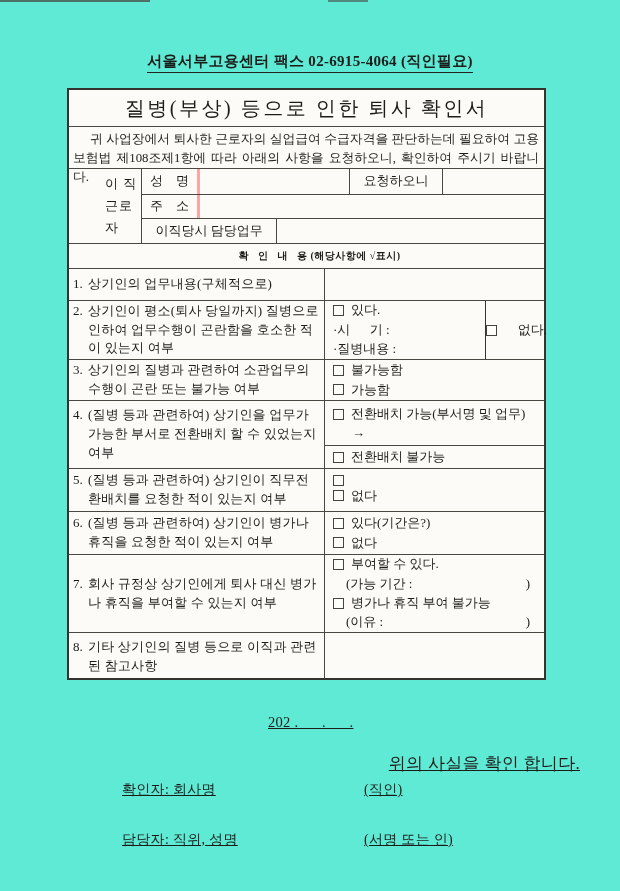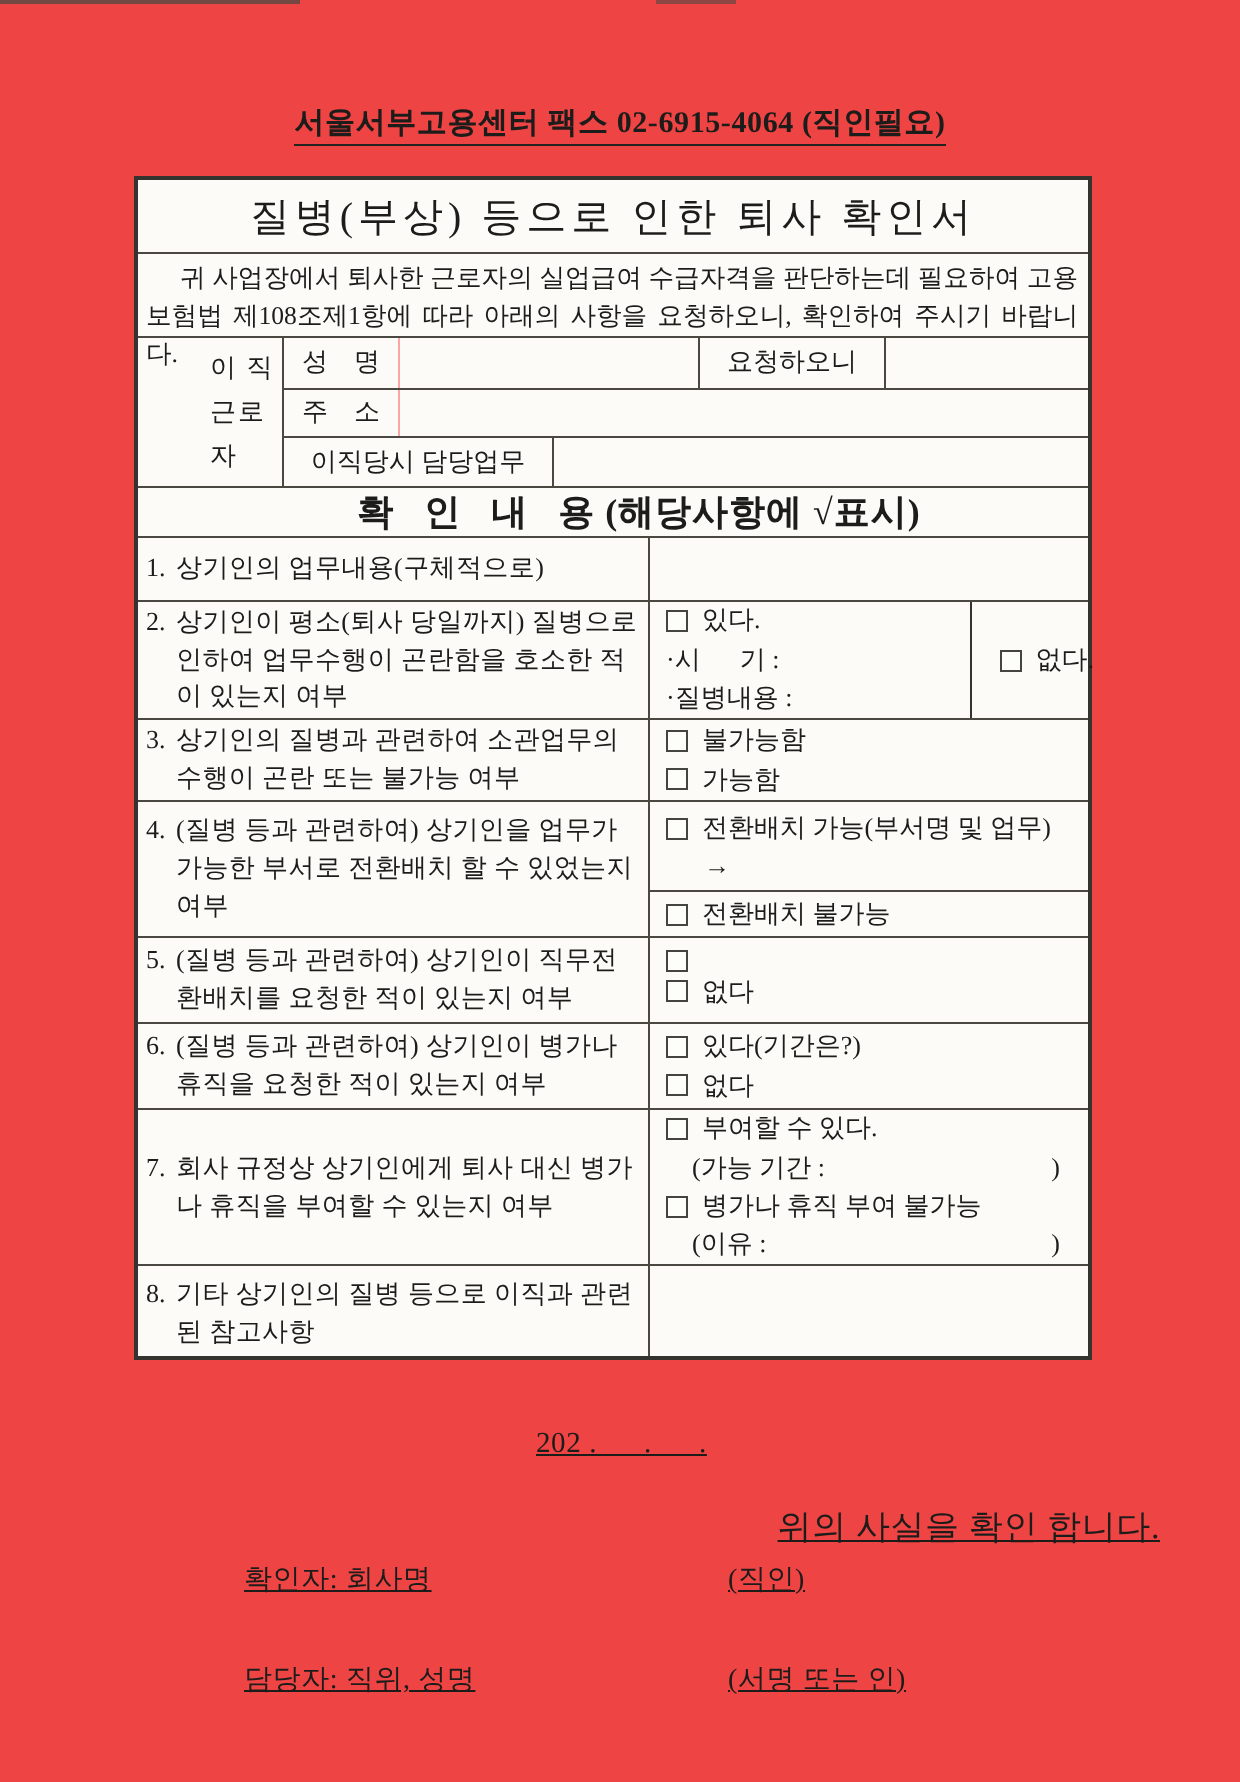--- a/index.html
+++ b/index.html
@@ -1,20 +1,20 @@
 <!DOCTYPE html>
 <html><head>
 <meta charset="utf-8">
 <style>
   * { box-sizing: border-box; margin: 0; padding: 0; }
   html, body { background: #ffffff; }
   .page {
     position: relative;
     width: 620px; height: 891px;
-    background: #ef4444;
+    background: #5eead4;
     font-family: "Liberation Serif", "DejaVu Serif", serif;
     color: #1c1c1a;
     overflow: hidden;
   }
   .edge-a { position:absolute; top:0; left:0; width:150px; height:2px; background:#4a4842; opacity:.75; }
   .edge-b { position:absolute; top:0; left:328px; width:40px; height:2px; background:#4a4842; opacity:.6; }
 
   .fax-header { position:absolute; top:52px; left:0; width:100%; text-align:center; font-size:15px; font-weight:bold; letter-spacing:.3px; }
   .fax-header span { display:inline-block; border-bottom:1.5px solid #24231f; padding-bottom:1px; }
 
@@ -30,49 +30,49 @@
 
   .emp { display:flex; height:75px; }
   .emp-head { width:37px; flex:none; border-right:1px solid #4a4841; display:flex; align-items:center;
               justify-content:center; text-align:left; white-space:pre-line; font-size:13px;
               line-height:1.7; letter-spacing:1px;margin-left:36px; }
   .emp-body { flex:1; display:flex; flex-direction:column; }
   .emp-row { display:flex; height:25px; border-top:1px solid #4a4841; }
   .emp-row:first-child { border-top:none; }
   .emp-lbl { display:flex; align-items:center; justify-content:center; white-space:pre; font-size:13px; }
   .emp-val { display:flex; align-items:center; padding-left:6px; font-size:13px; }
-  .w-name  { width:58px;  flex:none; border-right:1px solid #fca5a5; }
+  .w-name  { width:58px;  flex:none; border-right:3px solid #fca5a5; }
   .w-nameval { width:150px; flex:none; border-right:1px solid #4a4841; }
   .w-birth { width:93px;  flex:none; border-right:1px solid #4a4841; }
   .w-duty  { width:135px; flex:none; border-right:1px solid #4a4841; }
   .grow { flex:1; }
 
   .confirm-row { height:25px; display:flex; align-items:center; justify-content:center;
-                 font-size:18px; font-weight:600; white-space:pre; letter-spacing:.5px;padding-left:26px; }
+                 font-size:10px; font-weight:600; white-space:pre; letter-spacing:.5px;padding-left:26px; }
 
   .q-row { display:flex; font-size:13px; }
   .q-cell { width:255px; flex:none; padding:3px 2px 3px 3px; display:flex; align-items:center; }
   .q-inner { display:flex; width:100%; }
   .q-no { width:16px; flex:none; padding-left:1px; line-height:1.45; }
   .q-text { flex:1; word-break:break-all; line-height:1.45; letter-spacing:.2px; }
   .a-cell { flex:1; border-left:1px solid #4a4841; padding:2px 4px 2px 8px;
             display:flex; flex-direction:column; justify-content:center; gap:1px; }
   .opt { display:flex; align-items:center; line-height:1.42; }
   .cb { display:inline-block; width:11px; height:11px; border:1.3px solid #45443e;
         margin-right:7px; flex:none; background:#fdfdfa; }
   .pre { white-space:pre; }
   .indent { padding-left:19px; }
   .paren-line { display:flex; justify-content:space-between; padding-left:13px; padding-right:10px; line-height:1.42; }
 
   .h-q1 { height:32px; } .h-q2 { height:59px; } .h-q3 { height:41px; }
   .h-q4 { height:68px; } .h-q5 { height:43px; } .h-q6 { height:43px; }
   .h-q7 { height:78px; } .h-q8 { height:46px; }
 
   .no-cell { width:62px; flex:none; border-left:1.5px solid #35332d; display:flex;
-             align-items:center; justify-content:flex-end; }
+             align-items:center; justify-content:space-between; }
   .a-split { flex:1; border-left:1px solid #4a4841; display:flex; flex-direction:column; }
   .a-sub1 { flex:1; border-bottom:1px solid #4a4841; padding:3px 4px 2px 8px;
             display:flex; flex-direction:column; justify-content:center; }
   .a-sub2 { height:22px; flex:none; display:flex; align-items:center; padding-left:8px; }
 
   .footer-item { position:absolute; font-size:14px; letter-spacing:.3px;text-decoration:underline; }
   .f-date { left:268px; top:714px; white-space:pre; font-size:14.5px; }
   .f-statement { right:40px; top:752px; font-size:17px; }
   .f-confirmer { left:122px; top:781px; }
   .f-confirmer-seal { left:364px; top:781px; }

